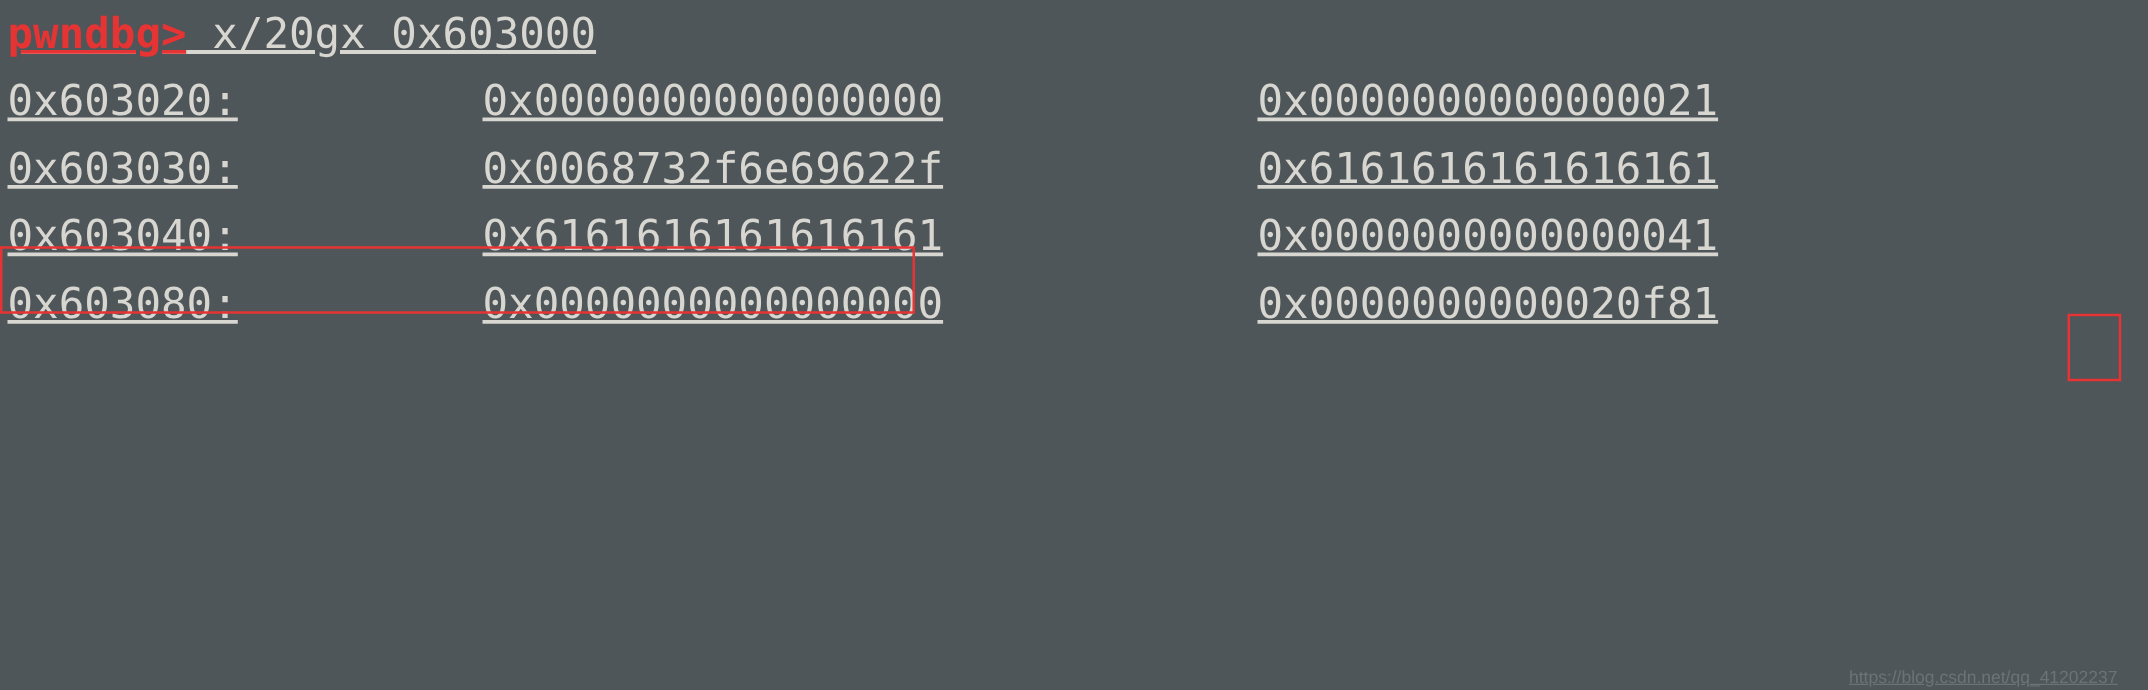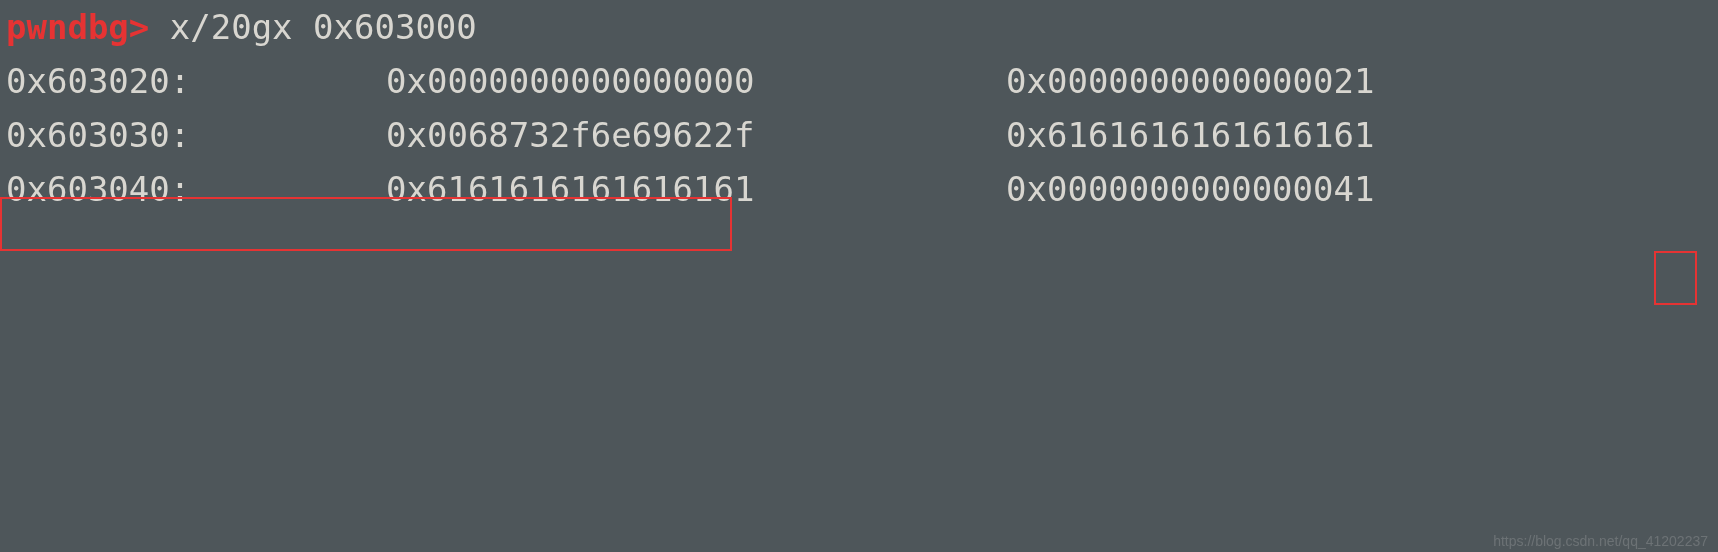--- a/index.html
+++ b/index.html
@@ -1,15 +1,15 @@
 <!DOCTYPE html>
 <html><head>
 <meta charset="utf-8">
 <style>
-  * { margin: 0; padding: 0; box-sizing: border-box; }
+  * { margin: 0; padding: 0; box-sizing: border-box; text-decoration: underline; }
   body {
     background: #4e565a;
     font-family: "DejaVu Sans Mono", "Liberation Mono", monospace;
     font-size: 34px;
     line-height: 54px;
     color: #d8d6d0;
     width: 1718px;
     height: 552px;
     overflow: hidden;
     position: relative;
@@ -36,35 +36,36 @@
     border: 2px solid #e63333;
     pointer-events: none;
   }
   .highlight-box2 {
     position: absolute;
     border: 2px solid #e63333;
     pointer-events: none;
   }
   .watermark {
     position: absolute;
-    right: 10px;
+    right: 24px;
     bottom: 4px;
     font-size: 14px;
     color: rgba(200,200,200,0.25);
     font-family: sans-serif;
     line-height: 1;
   }
 </style>
 </head>
 <body>
 
 <div class="terminal">
   <div class="row"><span class="prompt">pwndbg&gt;</span><span class="cmd"> x/20gx 0x603000</span></div>
 
   <div class="row"><span class="addr">0x603020:</span><span class="val1">0x0000000000000000</span><span class="val2">0x0000000000000021</span></div>
   <div class="row"><span class="addr">0x603030:</span><span class="val1">0x0068732f6e69622f</span><span class="val2">0x6161616161616161</span></div>
   <div class="row"><span class="addr">0x603040:</span><span class="val1">0x6161616161616161</span><span class="val2">0x0000000000000041</span></div>
+  <div class="row"><span class="addr">0x603080:</span><span class="val1">0x0000000000000000</span><span class="val2">0x0000000000020f81</span></div>
 
   <div class="highlight-box1" style="top: 197px; left: 0px; width: 732px; height: 54px;"></div>
   <div class="highlight-box2" style="top: 251px; left: 1654px; width: 43px; height: 54px;"></div>
 </div>
 
 <div class="watermark">https://blog.csdn.net/qq_41202237</div>
 
 </body></html>

